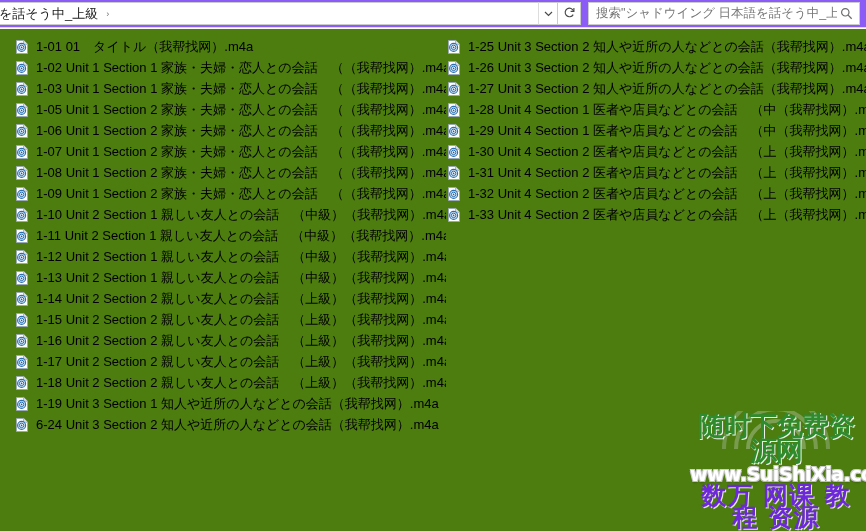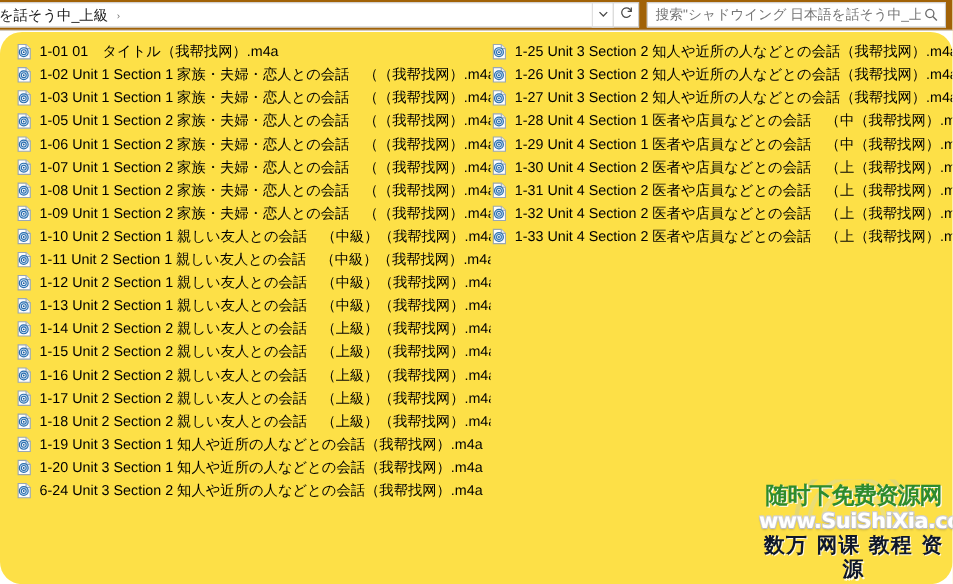--- a/index.html
+++ b/index.html
@@ -15,21 +15,21 @@
     position: relative;
     color: #000000;
   }
 
   
   #topbar {
     position: absolute;
     left: 0; top: 0;
     width: 866px;
     height: 28px;
-    background: #a16207;
+    background: #8b5cf6;
     border-bottom: 1px solid #dcdcdc;
     box-sizing: border-box;
   }
 
   
   #address-box {
     position: absolute;
     left: -8px;
     top: 2px;
     width: 566px;
@@ -106,23 +106,22 @@
     align-items: center;
     justify-content: center;
   }
 
   
   #list-area {
     position: absolute;
     left: 0; top: 29px;
     width: 866px;
     height: 502px;
-    background: #fde047;
+    background: #4d7c0f;
     overflow: hidden;
-    border-radius: 20px;
   }
   .column {
     position: absolute;
     top: 7px;
   }
   #col-left  { left: 14px;  width: 432px; }
   #col-right { left: 446px; width: 420px; }
 
   .row {
     height: 21px;
@@ -161,21 +160,21 @@
   #wm-arc {
     position: absolute;
     left: 26px; top: -2px;
     width: 120px; height: 40px;
     opacity: .35;
   }
   #wm-line1 {
     position: relative;
     font-family: "DejaVu Sans", sans-serif;
     font-weight: bold;
-    font-size: 21px;
+    font-size: 27px;
     color: #2e8b2e;
     letter-spacing: -1px;
     line-height: 25px;
     text-shadow: 1px 1px 0 rgba(255,255,255,.9);
   }
   #wm-line2 {
     position: relative;
     font-family: "DejaVu Sans", sans-serif;
     font-weight: bold;
     font-size: 19px;
@@ -184,22 +183,22 @@
     letter-spacing: -0.5px;
     text-shadow:
       -1px -1px 0 #cfcfcf, 1px -1px 0 #cfcfcf,
       -1px  1px 0 #bfbfbf, 1px  1px 0 #bfbfbf,
        0 2px 2px rgba(0,0,0,.18);
   }
   #wm-line3 {
     position: relative;
     font-family: "DejaVu Sans", sans-serif;
     font-weight: bold;
-    font-size: 19px;
-    color: #0f172a;
+    font-size: 25px;
+    color: #6d28d9;
     line-height: 22px;
     letter-spacing: 1px;
     text-shadow: 1px 1px 0 rgba(255,255,255,.85);
   }
 </style>
 </head>
 <body>
 
 <div id="topbar">
 
@@ -457,32 +456,20 @@
       <div class="row">
         <span class="ficon">
           <svg width="16" height="16" viewBox="0 0 16 16">
             <path d="M2.5 1.5 h7.2 L13.5 5.2 V14.5 H2.5 Z" fill="#fdfdfd" stroke="#9aa7b4" stroke-width="1"></path>
             <path d="M9.7 1.5 V5.2 H13.5" fill="#e8edf2" stroke="#9aa7b4" stroke-width="1"></path>
             <circle cx="7.6" cy="8.4" r="4.0" fill="#cfe3f5" stroke="#2b6fb0" stroke-width="1.1"></circle>
             <circle cx="7.6" cy="8.4" r="2.2" fill="#ffffff" stroke="#2b6fb0" stroke-width="1"></circle>
             <circle cx="7.6" cy="8.4" r="0.85" fill="#1f5c99"></circle>
           </svg>
         </span>
-        <span class="fname">1-20 Unit 3 Section 1 知人や近所の人などとの会話（我帮找网）.m4a</span>
-      </div>
-      <div class="row">
-        <span class="ficon">
-          <svg width="16" height="16" viewBox="0 0 16 16">
-            <path d="M2.5 1.5 h7.2 L13.5 5.2 V14.5 H2.5 Z" fill="#fdfdfd" stroke="#9aa7b4" stroke-width="1"></path>
-            <path d="M9.7 1.5 V5.2 H13.5" fill="#e8edf2" stroke="#9aa7b4" stroke-width="1"></path>
-            <circle cx="7.6" cy="8.4" r="4.0" fill="#cfe3f5" stroke="#2b6fb0" stroke-width="1.1"></circle>
-            <circle cx="7.6" cy="8.4" r="2.2" fill="#ffffff" stroke="#2b6fb0" stroke-width="1"></circle>
-            <circle cx="7.6" cy="8.4" r="0.85" fill="#1f5c99"></circle>
-          </svg>
-        </span>
         <span class="fname">6-24 Unit 3 Section 2 知人や近所の人などとの会話（我帮找网）.m4a</span>
       </div>
     </div>
   <div class="column" id="col-right">
       <div class="row">
         <span class="ficon">
           <svg width="16" height="16" viewBox="0 0 16 16">
             <path d="M2.5 1.5 h7.2 L13.5 5.2 V14.5 H2.5 Z" fill="#fdfdfd" stroke="#9aa7b4" stroke-width="1"></path>
             <path d="M9.7 1.5 V5.2 H13.5" fill="#e8edf2" stroke="#9aa7b4" stroke-width="1"></path>
             <circle cx="7.6" cy="8.4" r="4.0" fill="#cfe3f5" stroke="#2b6fb0" stroke-width="1.1"></circle>

